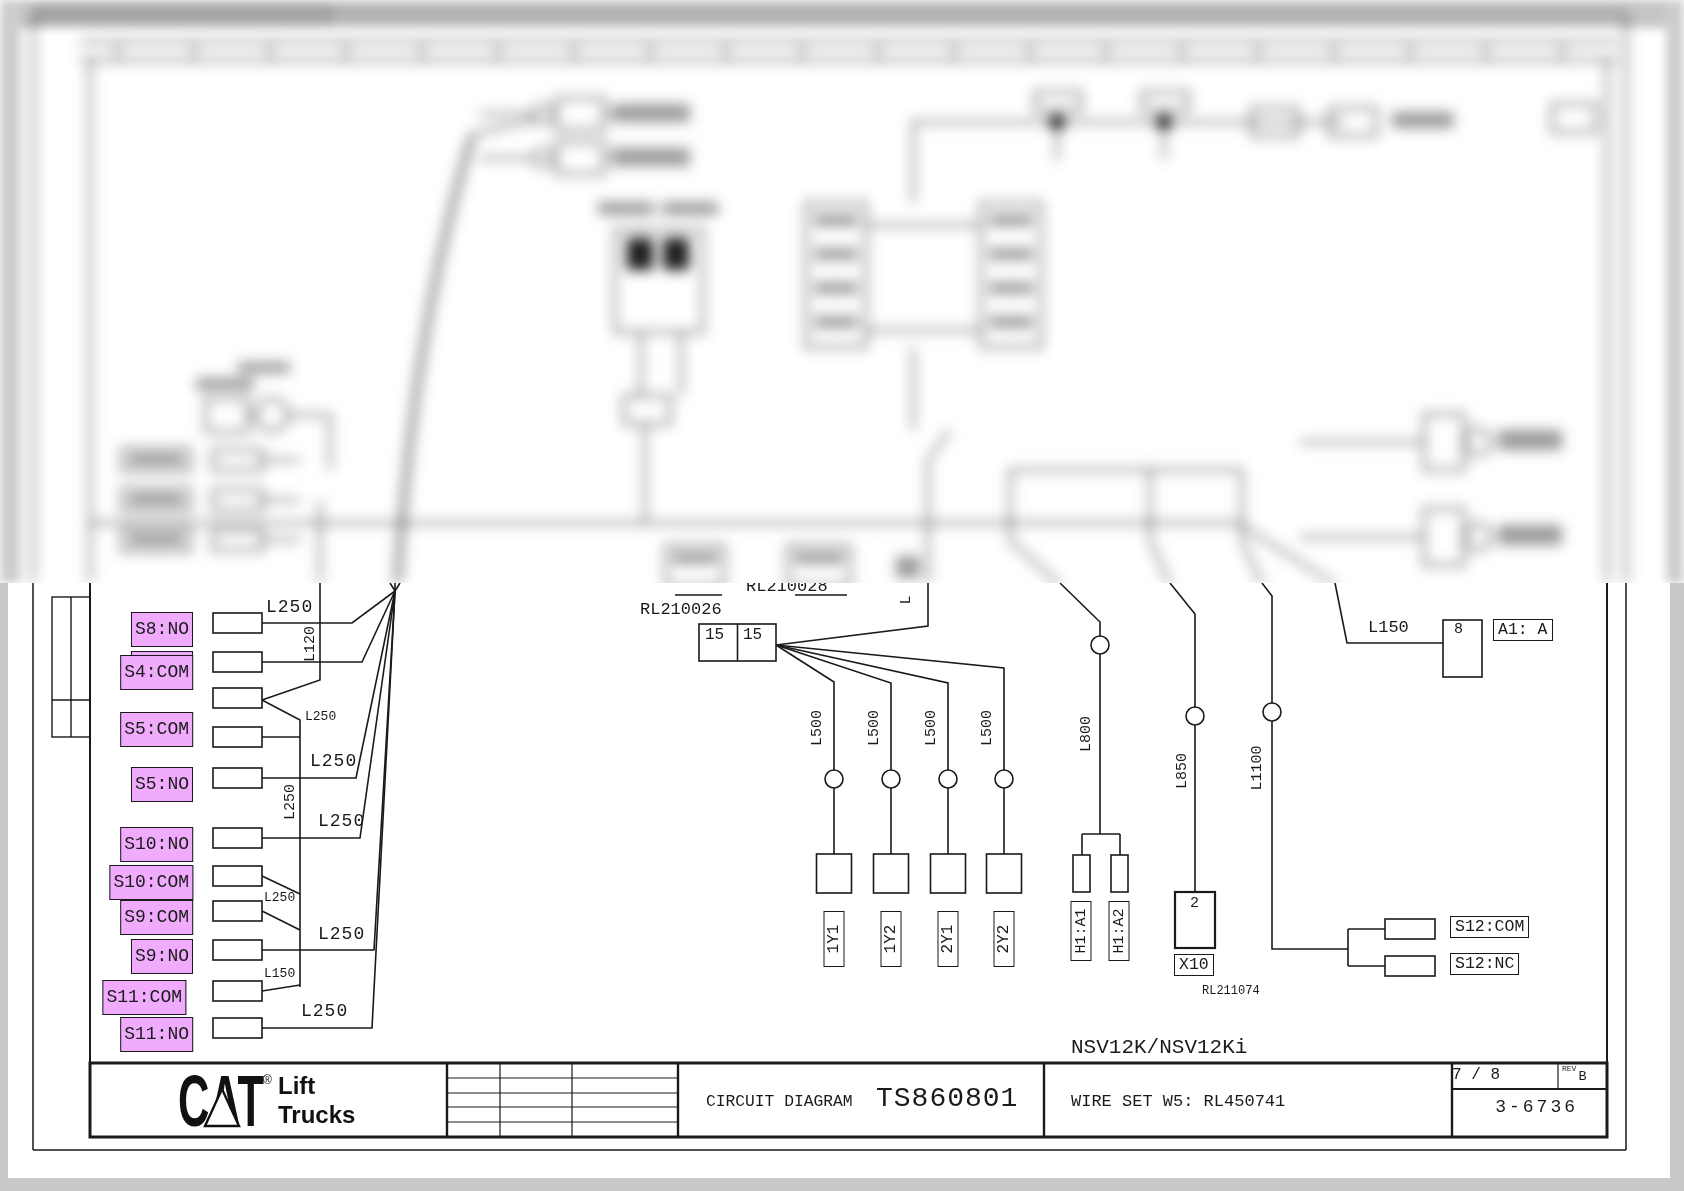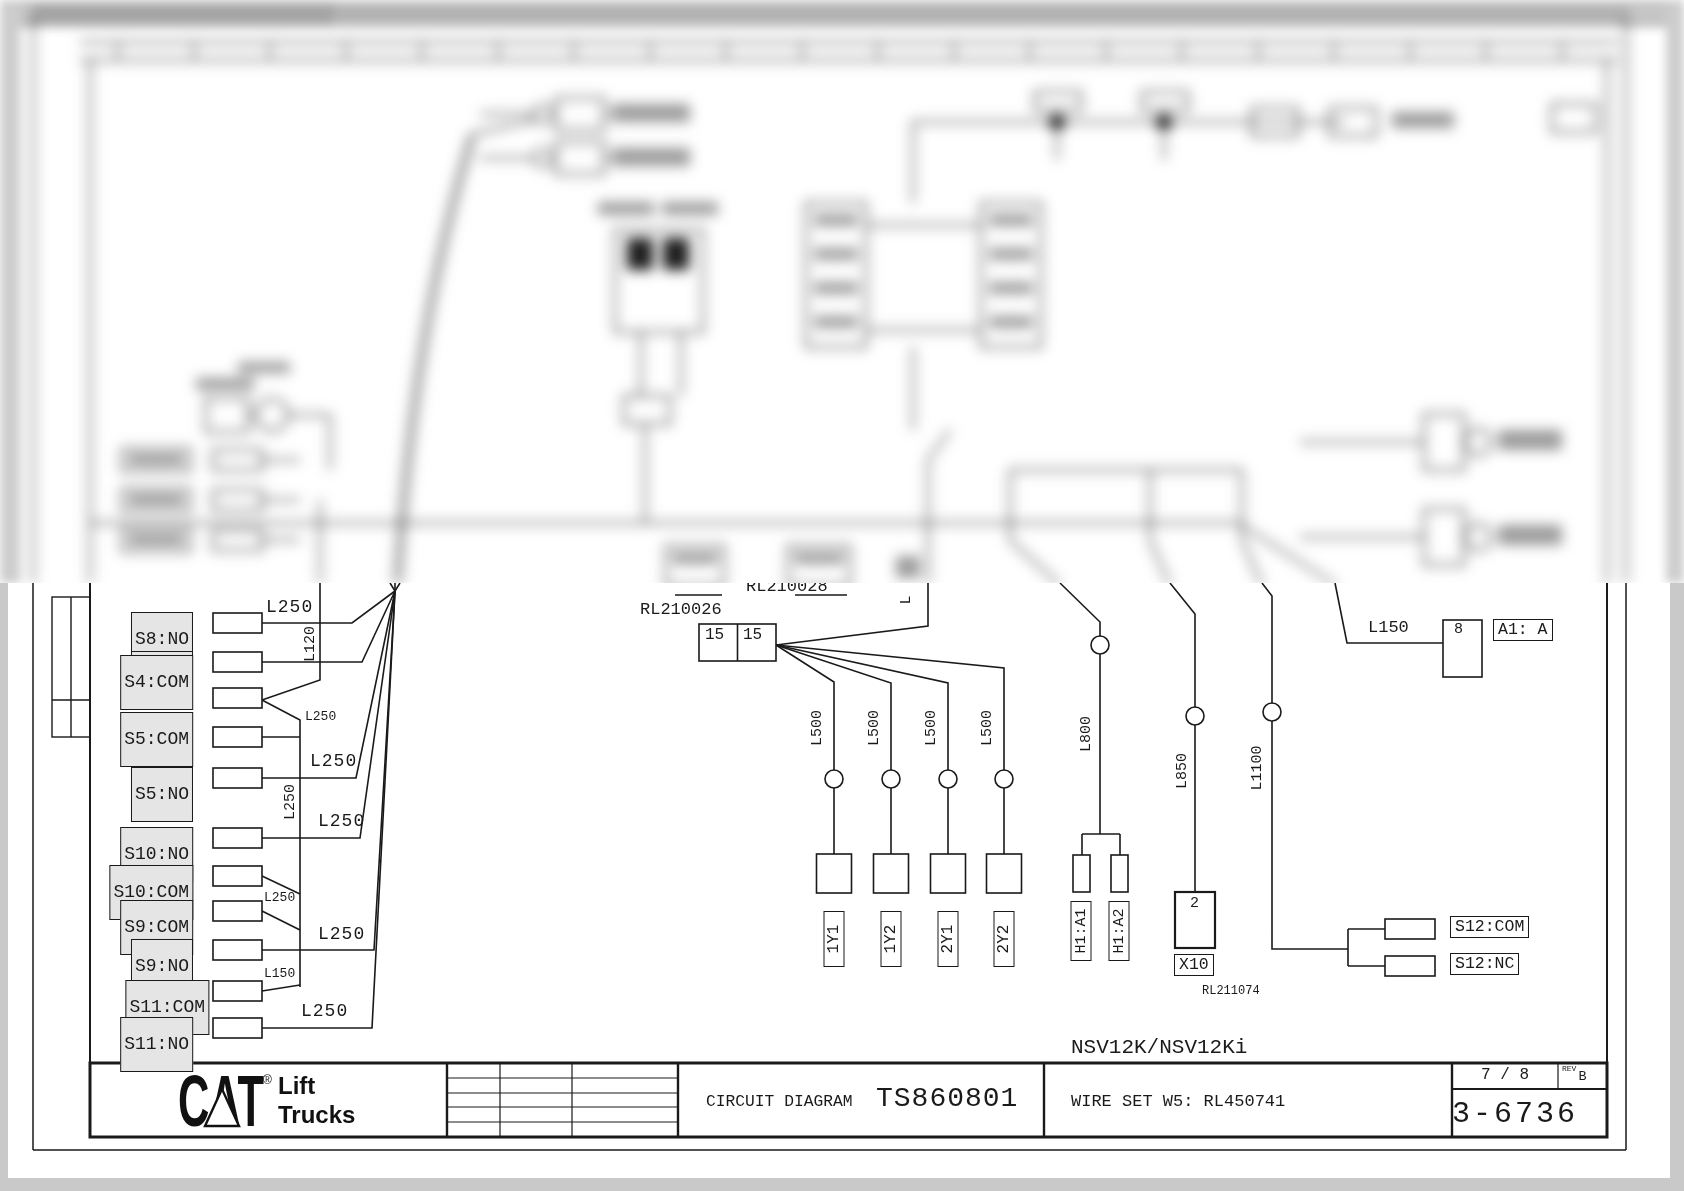--- a/index.html
+++ b/index.html
@@ -5,22 +5,22 @@
   html,body{margin:0;padding:0;background:#c9c9c9;}
   #canvas{position:relative;width:1684px;height:1191px;overflow:hidden;
           font-family:"Liberation Mono","DejaVu Sans Mono",monospace;color:#1a1a1a;}
   #sheet{position:absolute;left:8px;top:2px;width:1662px;height:1176px;background:#ffffff;}
   svg{position:absolute;left:0;top:0;}
   .lbl{position:absolute;white-space:nowrap;font-size:16px;line-height:1.1;color:#1a1a1a;}
   .big{font-size:18px;letter-spacing:1px;}
   .sm{font-size:13px;}
   .boxlbl{position:absolute;white-space:nowrap;border:1.6px solid #1a1a1a;background:#fff;
           padding:0 4px;font-size:16.5px;line-height:20px;color:#1a1a1a;}
-  .clabel{position:absolute;white-space:nowrap;border:1.6px solid #1a1a1a;background:#e5e5e5;
-          padding:16px 3px;font-size:18px;line-height:21px;transform:translateX(-100%);}
+  .clabel{position:absolute;white-space:nowrap;border:1.6px solid #1a1a1a;background:#f0abfc;
+          padding:6px 3px;font-size:18px;line-height:21px;transform:translateX(-100%);}
   .rot{position:absolute;white-space:nowrap;transform:translate(-50%,-50%) rotate(-90deg);font-size:15px;}
   .rotbox{position:absolute;white-space:nowrap;transform:translate(-50%,-50%) rotate(-90deg);
           border:1.6px solid #1a1a1a;background:#fff;text-align:center;font-size:16px;line-height:19px;}
   .tb{position:absolute;white-space:nowrap;}
   #blurzone{position:absolute;left:0;top:0;width:1684px;height:583px;background:#ffffff;overflow:hidden;}
   #blurzone svg g{filter:blur(5px);}
 </style>
 </head>
 <body>
 
@@ -126,21 +126,21 @@
 
   <div class="clabel" style="left:193px;top:612px">S8:NO</div>
   <div class="clabel" style="left:193px;top:651px">S4:NO</div>
   <div class="clabel" style="left:193px;top:655px">S4:COM</div>
   <div class="clabel" style="left:193px;top:712px">S5:COM</div>
   <div class="clabel" style="left:193px;top:767px">S5:NO</div>
   <div class="clabel" style="left:193px;top:827px">S10:NO</div>
   <div class="clabel" style="left:193px;top:865px">S10:COM</div>
   <div class="clabel" style="left:193px;top:900px">S9:COM</div>
   <div class="clabel" style="left:193px;top:939px">S9:NO</div>
-  <div class="clabel" style="left:209px;top:980px">S11:COM</div>
+  <div class="clabel" style="left:186px;top:980px">S11:COM</div>
   <div class="clabel" style="left:193px;top:1017px">S11:NO</div>
 
   <div class="lbl big" style="left:266px;top:598px">L250</div>
   <div class="rot sm" style="left:310px;top:644px">L120</div>
   <div class="lbl sm" style="left:305px;top:710px">L250</div>
   <div class="lbl big" style="left:310px;top:752px">L250</div>
   <div class="rot sm" style="left:290px;top:802px">L250</div>
   <div class="lbl big" style="left:318px;top:812px">L250</div>
   <div class="lbl sm" style="left:264px;top:891px">L250</div>
   <div class="lbl big" style="left:318px;top:925px">L250</div>
@@ -177,24 +177,24 @@
   <div class="boxlbl" style="left:1450px;top:953px">S12:NC</div>
 
   <div class="lbl" style="left:1368px;top:619px;font-size:17px">L150</div>
   <div class="lbl" style="left:1454px;top:622px;font-size:15px">8</div>
   <div class="boxlbl" style="left:1493px;top:619px">A1: A</div>
 
   <div class="tb" style="left:706px;top:1092px;font-size:16.3px">CIRCUIT DIAGRAM</div>
   <div class="tb" style="left:876px;top:1083px;font-size:28px;letter-spacing:1px">TS860801</div>
   <div class="tb" style="left:1071px;top:1036px;font-size:21px">NSV12K/NSV12Ki</div>
   <div class="tb" style="left:1071px;top:1092px;font-size:17px">WIRE SET W5: RL450741</div>
-  <div class="tb" style="left:1452px;top:1066px;width:106px;text-align:center;font-size:16px">7 / 8</div>
+  <div class="tb" style="left:1452px;top:1066px;width:106px;font-size:16px">7 / 8</div>
   <div class="tb" style="left:1562px;top:1064px;font-size:8px">REV</div>
   <div class="tb" style="left:1558px;top:1069px;width:49px;text-align:center;font-size:13.5px">B</div>
-  <div class="tb" style="left:1452px;top:1097px;width:126px;text-align:left;font-size:30px;letter-spacing:3px">3-6736</div>
+  <div class="tb" style="left:1452px;top:1097px;width:126px;text-align:right;font-size:18px;letter-spacing:3px">3-6736</div>
 
   <div id="blurzone">
     <svg width="1684" height="583" viewBox="0 0 1684 583">
       <g>
 
         <rect x="0" y="0" width="1684" height="28" fill="#c6c6c6"></rect>
         <rect x="33" y="3" width="300" height="23" fill="#b7b7b7"></rect>
         <rect x="0" y="0" width="20" height="583" fill="#cdcdcd"></rect>
         <rect x="1666" y="0" width="18" height="583" fill="#cdcdcd"></rect>
 

